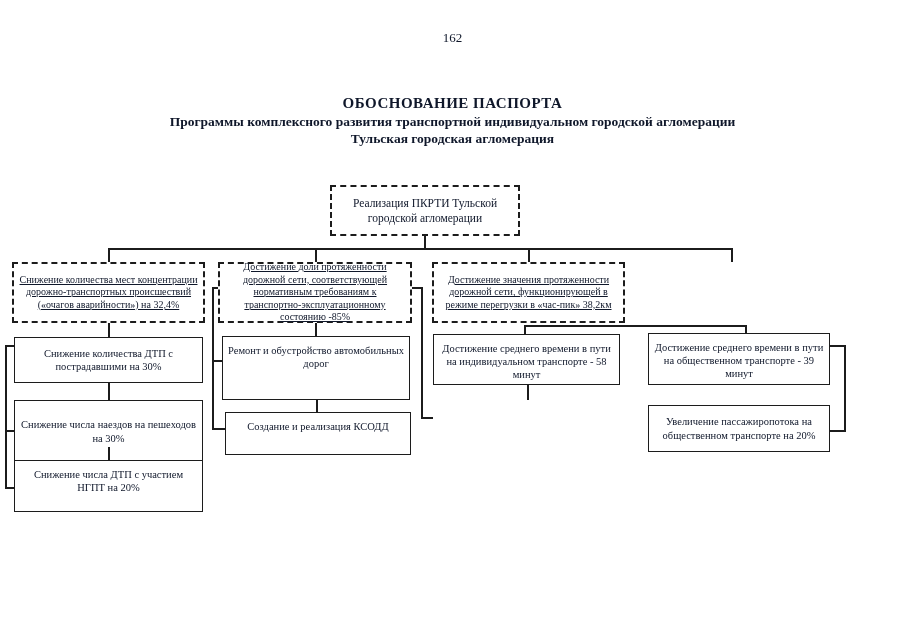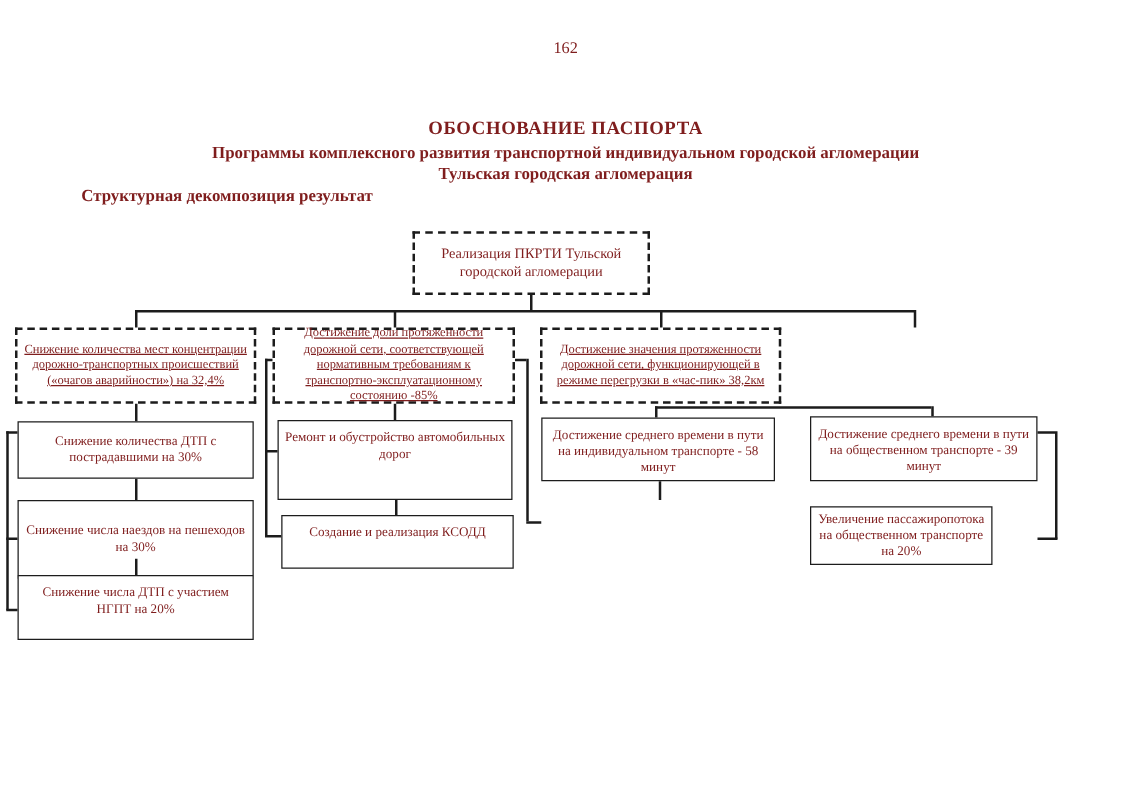--- a/index.html
+++ b/index.html
@@ -1,18 +1,18 @@
 <!DOCTYPE html>
 <html><head>
 <meta charset="utf-8">
 <style>
   html,body{margin:0;padding:0;background:#ffffff;}
   .page{
     position:relative;width:905px;height:640px;background:#ffffff;
-    font-family:"Liberation Serif","DejaVu Serif",serif;color:#7f1d1d;overflow:hidden;
+    font-family:"Liberation Serif","DejaVu Serif",serif;color:#0f172a;overflow:hidden;
   }
   .page-number{position:absolute;top:30px;left:0;width:905px;text-align:center;font-size:13px;}
   .title{position:absolute;top:95px;left:0;width:905px;text-align:center;font-weight:bold;font-size:15px;letter-spacing:.5px;}
   .subtitle1{position:absolute;top:114px;left:0;width:905px;text-align:center;font-weight:bold;font-size:13.5px;}
   .subtitle2{position:absolute;top:131px;left:0;width:905px;text-align:center;font-weight:bold;font-size:13.5px;}
   .section-label{position:absolute;top:149px;left:65px;font-weight:bold;font-size:13.5px;}
 
   .box{
     position:absolute;box-sizing:border-box;background:#fff;
     display:flex;align-items:center;justify-content:center;
@@ -31,39 +31,38 @@
 </style>
 </head>
 <body>
 
 <div class="page">
 
   <div class="page-number">162</div>
   <div class="title">ОБОСНОВАНИЕ ПАСПОРТА</div>
   <div class="subtitle1">Программы комплексного развития транспортной индивидуальном городской агломерации</div>
   <div class="subtitle2">Тульская городская агломерация</div>
-  <div class="section-label">Структурная декомпозиция результат</div>
 
   <div class="box dashed root-box" style="left:330px;top:185px;width:190px;height:51px">Реализация ПКРТИ Тульской городской агломерации</div>
 
   <div class="box dashed goal-box" style="left:12px;top:262px;width:193px;height:61px">Снижение количества мест концентрации дорожно-транспортных происшествий («очагов аварийности») на 32,4%</div>
   <div class="box dashed goal-box" style="left:218px;top:262px;width:194px;height:61px">Достижение доли протяженности дорожной сети, соответствующей нормативным требованиям к транспортно-эксплуатационному состоянию -85%</div>
   <div class="box dashed goal-box" style="left:432px;top:262px;width:193px;height:61px">Достижение значения протяженности дорожной сети, функционирующей в режиме перегрузки в «час-пик» 38,2км</div>
 
   <div class="box solid res-box" style="left:14px;top:337px;width:189px;height:46px">Снижение количества ДТП с пострадавшими на 30%</div>
   <div class="box solid res-box" style="left:14px;top:400px;width:189px;height:63px">Снижение числа наездов на пешеходов на 30%</div>
   <div class="box solid res-box top" style="left:14px;top:460px;width:189px;height:52px">Снижение числа ДТП с участием НГПТ на 20%</div>
 
   <div class="box solid res-box top" style="left:225px;top:412px;width:186px;height:43px">Создание и реализация КСОДД</div>
   <div class="box solid res-box top" style="left:222px;top:336px;width:188px;height:64px">Ремонт и обустройство автомобильных дорог</div>
 
   <div class="box solid res-box top" style="left:433px;top:334px;width:187px;height:51px">Достижение среднего времени в пути на индивидуальном транспорте - 58 минут</div>
 
   <div class="box solid res-box top" style="left:648px;top:333px;width:182px;height:52px">Достижение среднего времени в пути на общественном транспорте - 39 минут</div>
-  <div class="box solid res-box" style="left:648px;top:405px;width:146px;height:47px">Увеличение пассажиропотока на общественном транспорте на 20%</div>
+  <div class="box solid res-box" style="left:648px;top:405px;width:182px;height:47px">Увеличение пассажиропотока на общественном транспорте на 20%</div>
 
   <div class="line v" style="left:424px;top:235px;height:13px"></div>
   <div class="line h" style="left:108px;top:248px;width:624px"></div>
   <div class="line v" style="left:108px;top:248px;height:14px"></div>
   <div class="line v" style="left:315px;top:248px;height:14px"></div>
   <div class="line v" style="left:528px;top:248px;height:14px"></div>
   <div class="line v" style="left:731px;top:248px;height:14px"></div>
 
   <div class="line v" style="left:108px;top:323px;height:14px"></div>
   <div class="line v" style="left:108px;top:383px;height:17px"></div>

